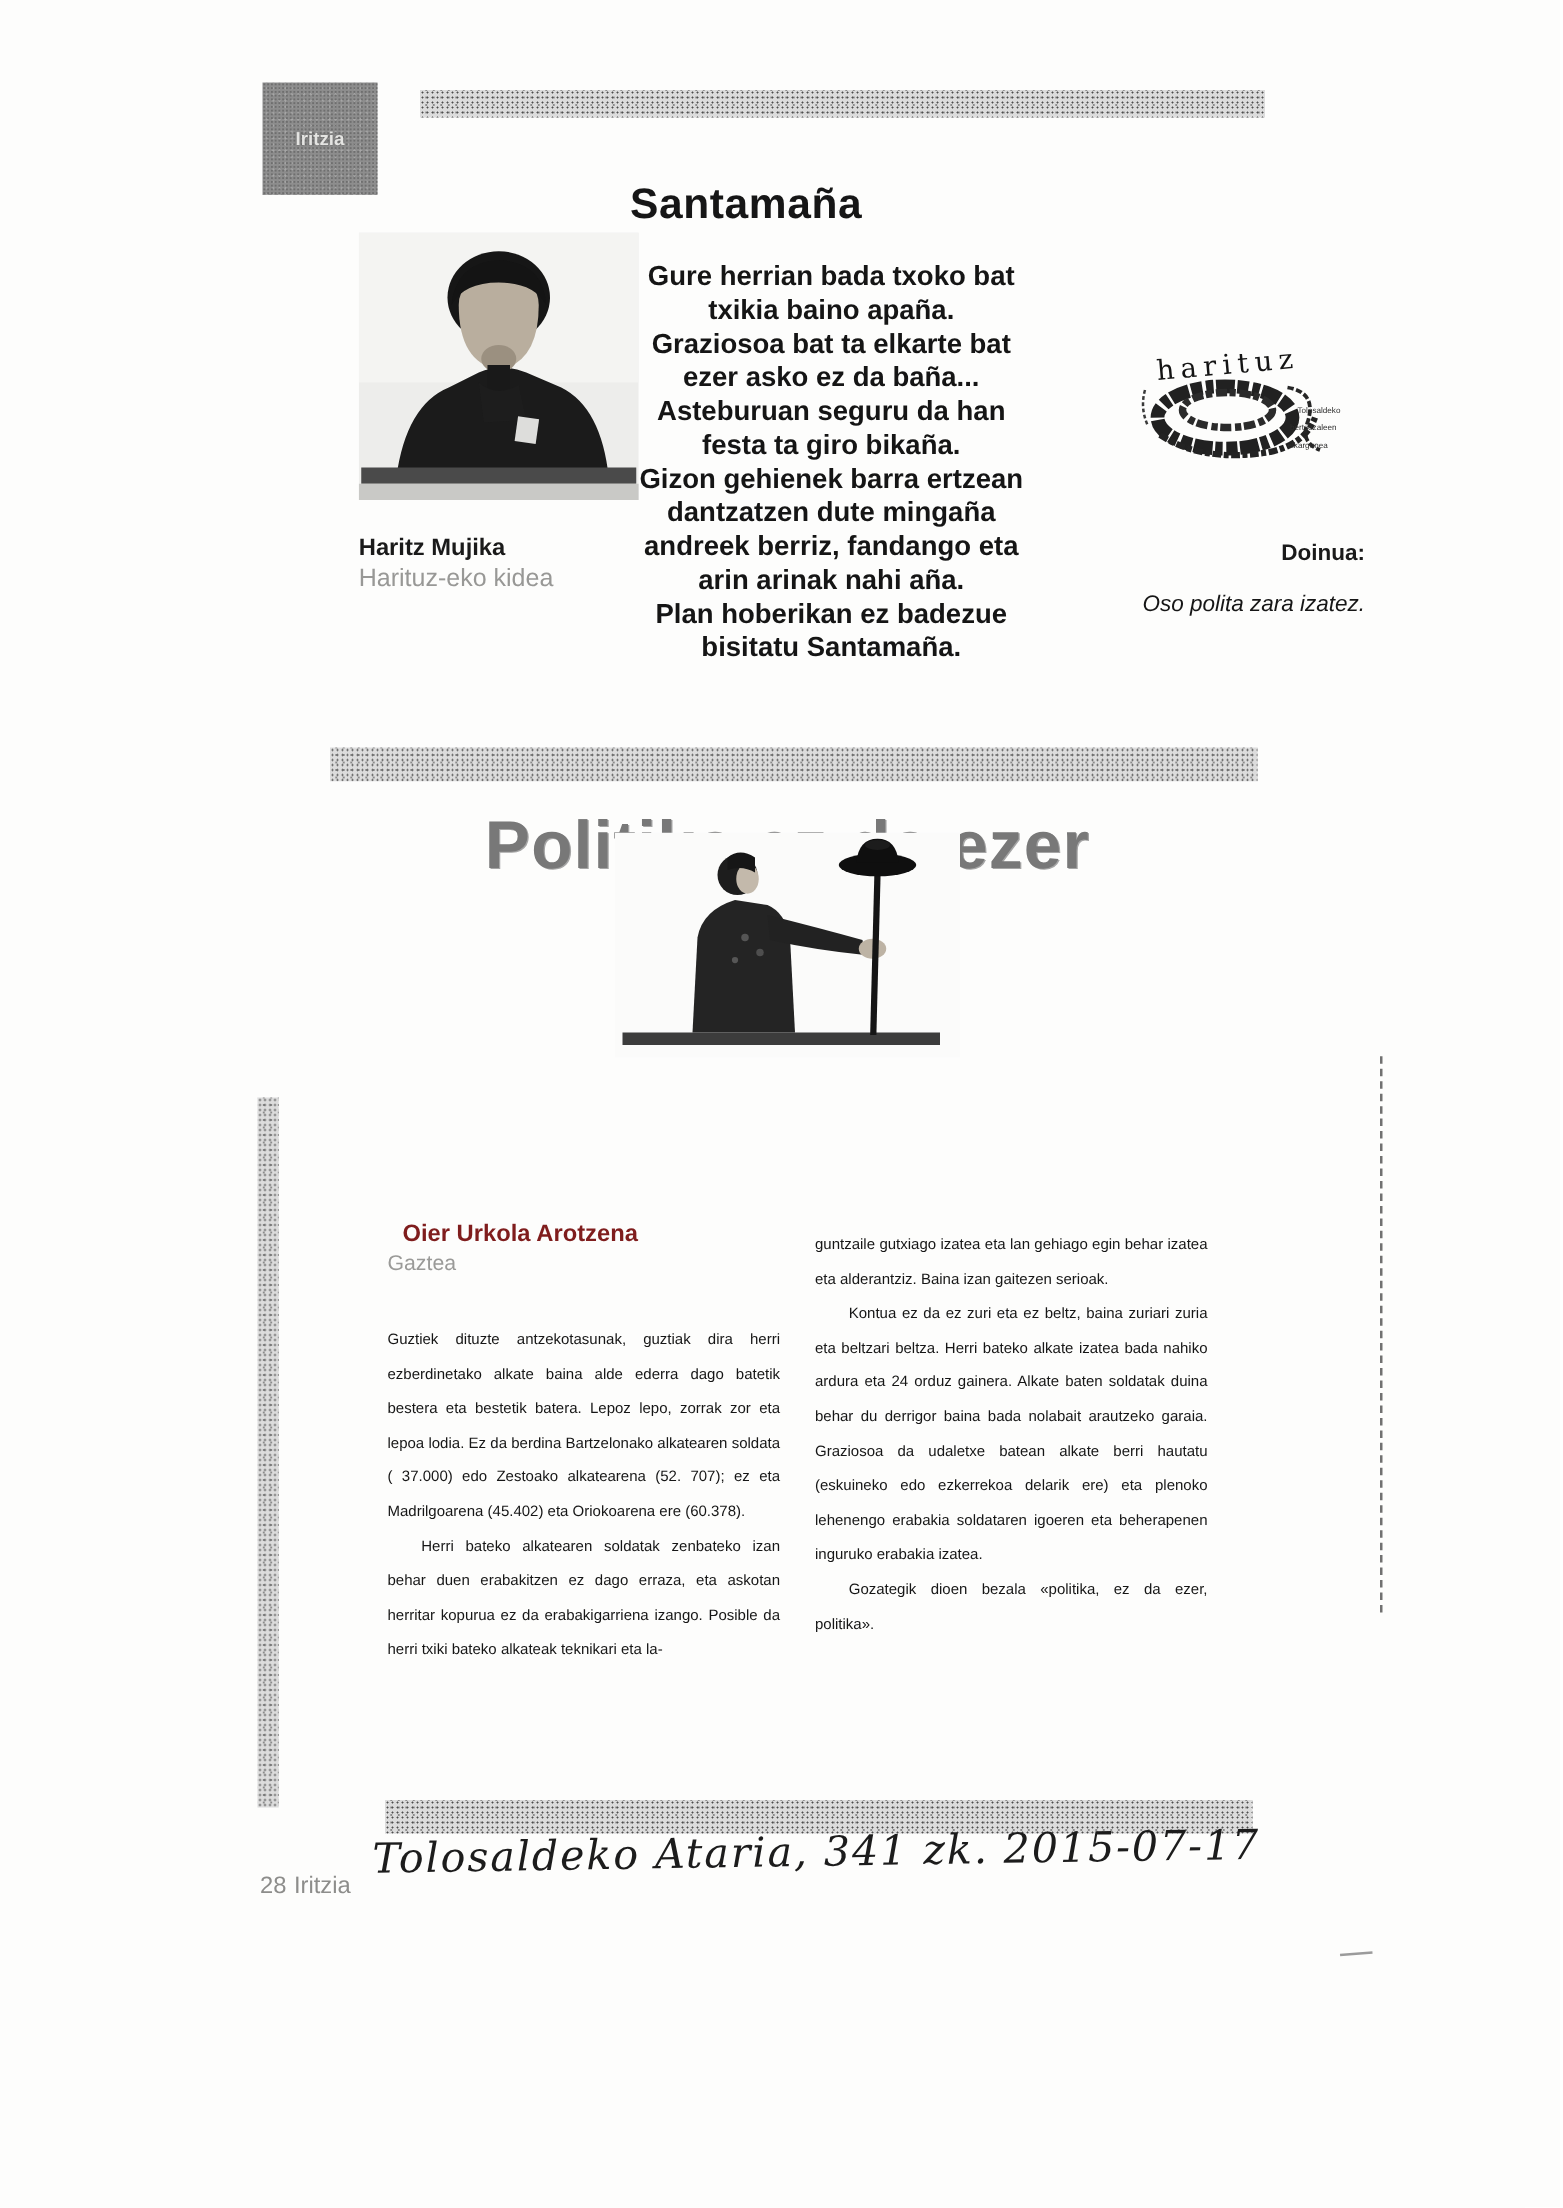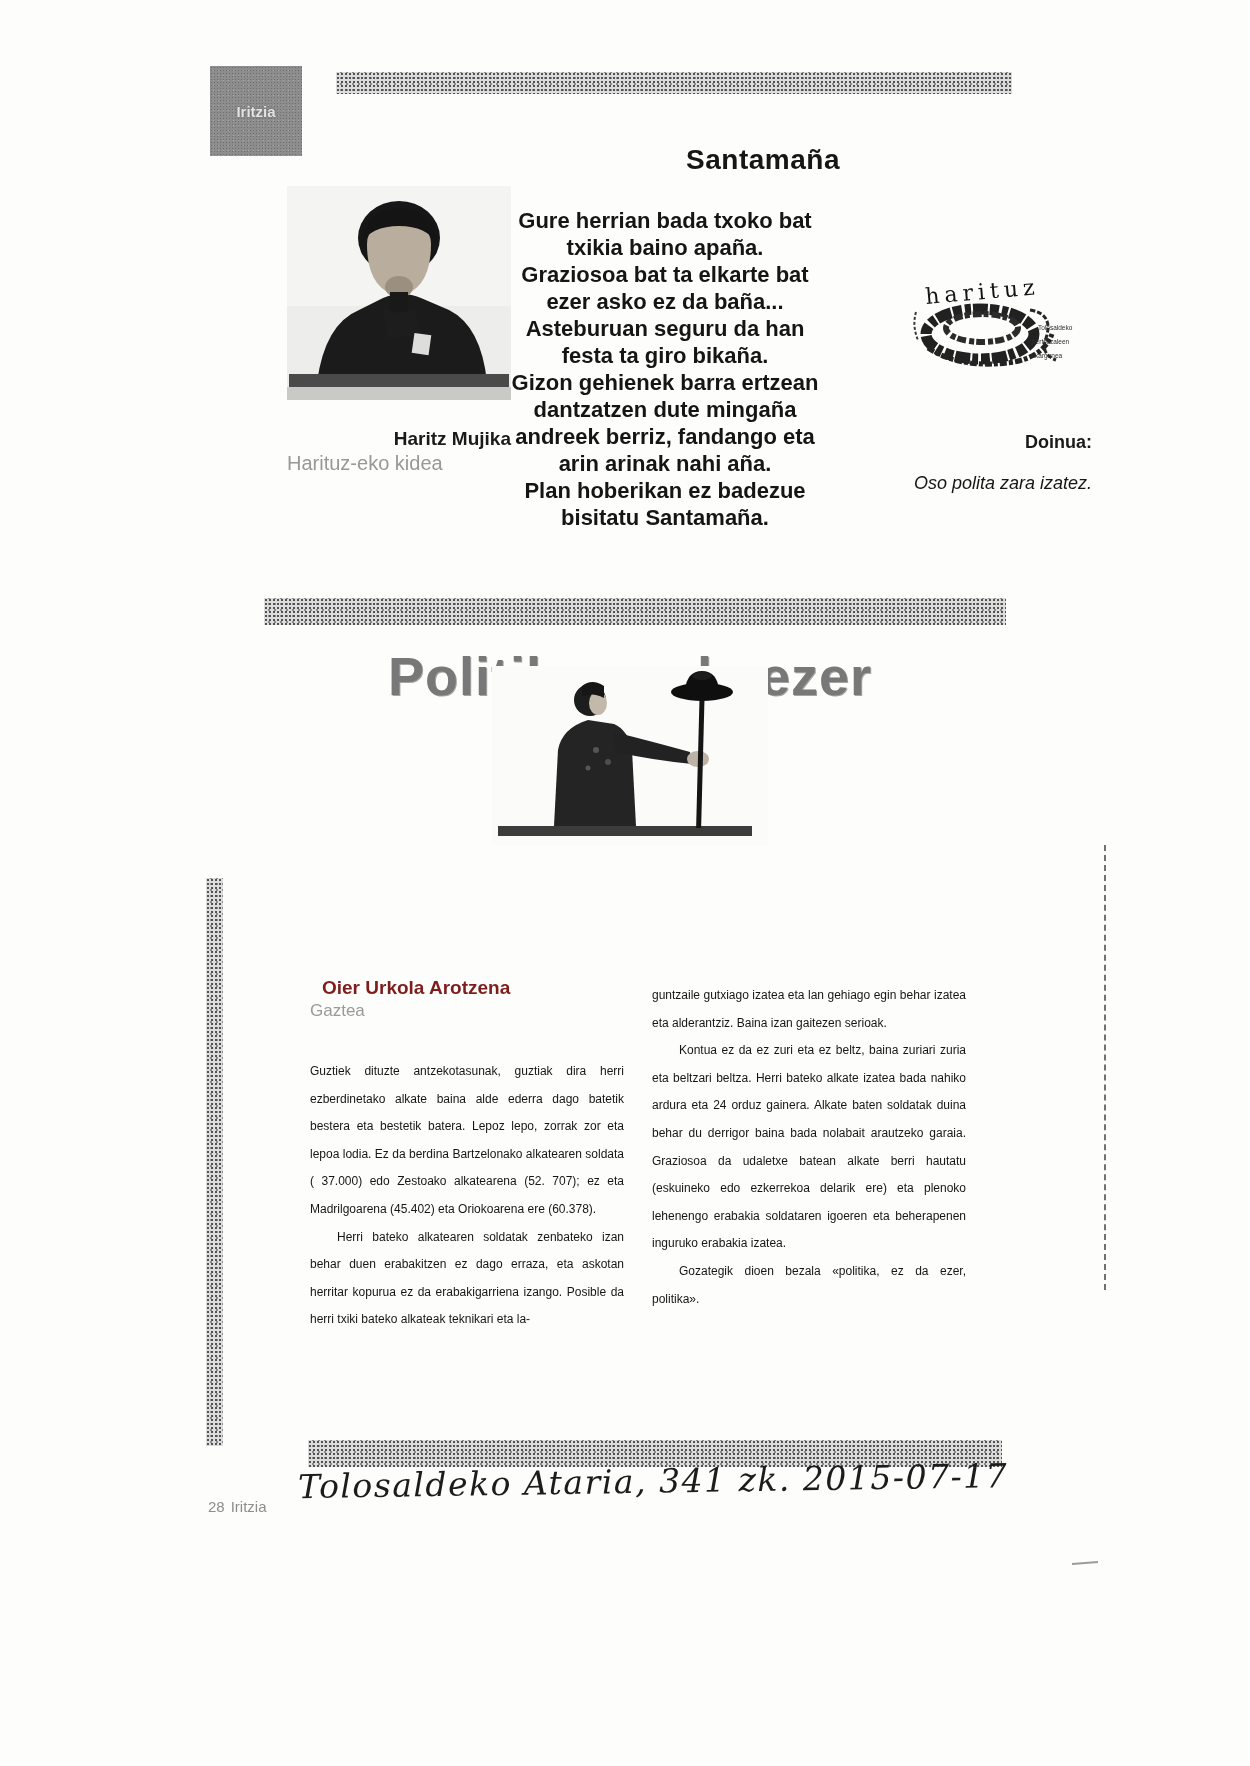--- a/index.html
+++ b/index.html
@@ -37,26 +37,26 @@
     background-size:3px 3px,5px 5px;
     background-position:0 0,1px 2px;
     display:flex;align-items:center;justify-content:center;
   }
   .section-box span{
     color:#e4e4e2;font-size:15px;font-weight:bold;
     text-shadow:0 0 2px #5a5a5a;
   }
 
   
-  .a1-title{left:480px;top:144px;width:360px;text-align:right;
-    font-size:28px;font-weight:bold;letter-spacing:0.5px;color:#161616;}
+  .a1-title{left:504px;top:144px;width:360px;text-align:left;
+    font-size:34px;font-weight:bold;letter-spacing:0.5px;color:#161616;}
   .poem{left:500px;top:207px;width:330px;text-align:center;
     font-size:22px;line-height:27px;font-weight:bold;color:#151515;}
   .photo1{left:287px;top:186px;width:224px;height:214px;}
-  .cap-name{left:287px;top:428px;width:224px;text-align:right;
+  .cap-name{left:287px;top:428px;width:224px;text-align:left;
     font-size:19px;font-weight:bold;color:#1a1a1a;}
   .cap-role{left:287px;top:452px;width:224px;text-align:left;
     font-size:20px;color:#989896;}
   .logo{left:900px;top:268px;width:185px;height:135px;}
   .doinua{left:828px;top:432px;width:264px;text-align:right;font-size:18px;}
   .doinua .lbl{font-weight:bold;color:#1a1a1a;}
   .doinua .val{font-style:italic;color:#161616;margin-top:20px;}
 
   
   .a2-title{left:315px;top:645px;width:630px;text-align:center;
@@ -76,21 +76,21 @@
     border-left:2px dashed #4f4f4f;opacity:0.8;}
 
   
   .handnote{
     left:298px;top:1462px;width:660px;
     font-family:"DejaVu Serif", serif;font-style:italic;
     font-size:33px;color:#1c1c1c;letter-spacing:1.5px;
     transform:rotate(-0.9deg);white-space:nowrap;
   }
 
-  .footer{left:208px;top:1498px;font-size:15px;color:#8d8d8b;}
+  .footer{left:208px;top:1498px;font-size:19px;color:#8d8d8b;}
   .footer .num{margin-right:6px;}
 
   .stray-dash{left:1072px;top:1562px;width:26px;border-top:2px solid #9b9b9b;
     transform:rotate(-4deg);}
 </style>
 </head>
 <body>
 
 <div class="page">
 

